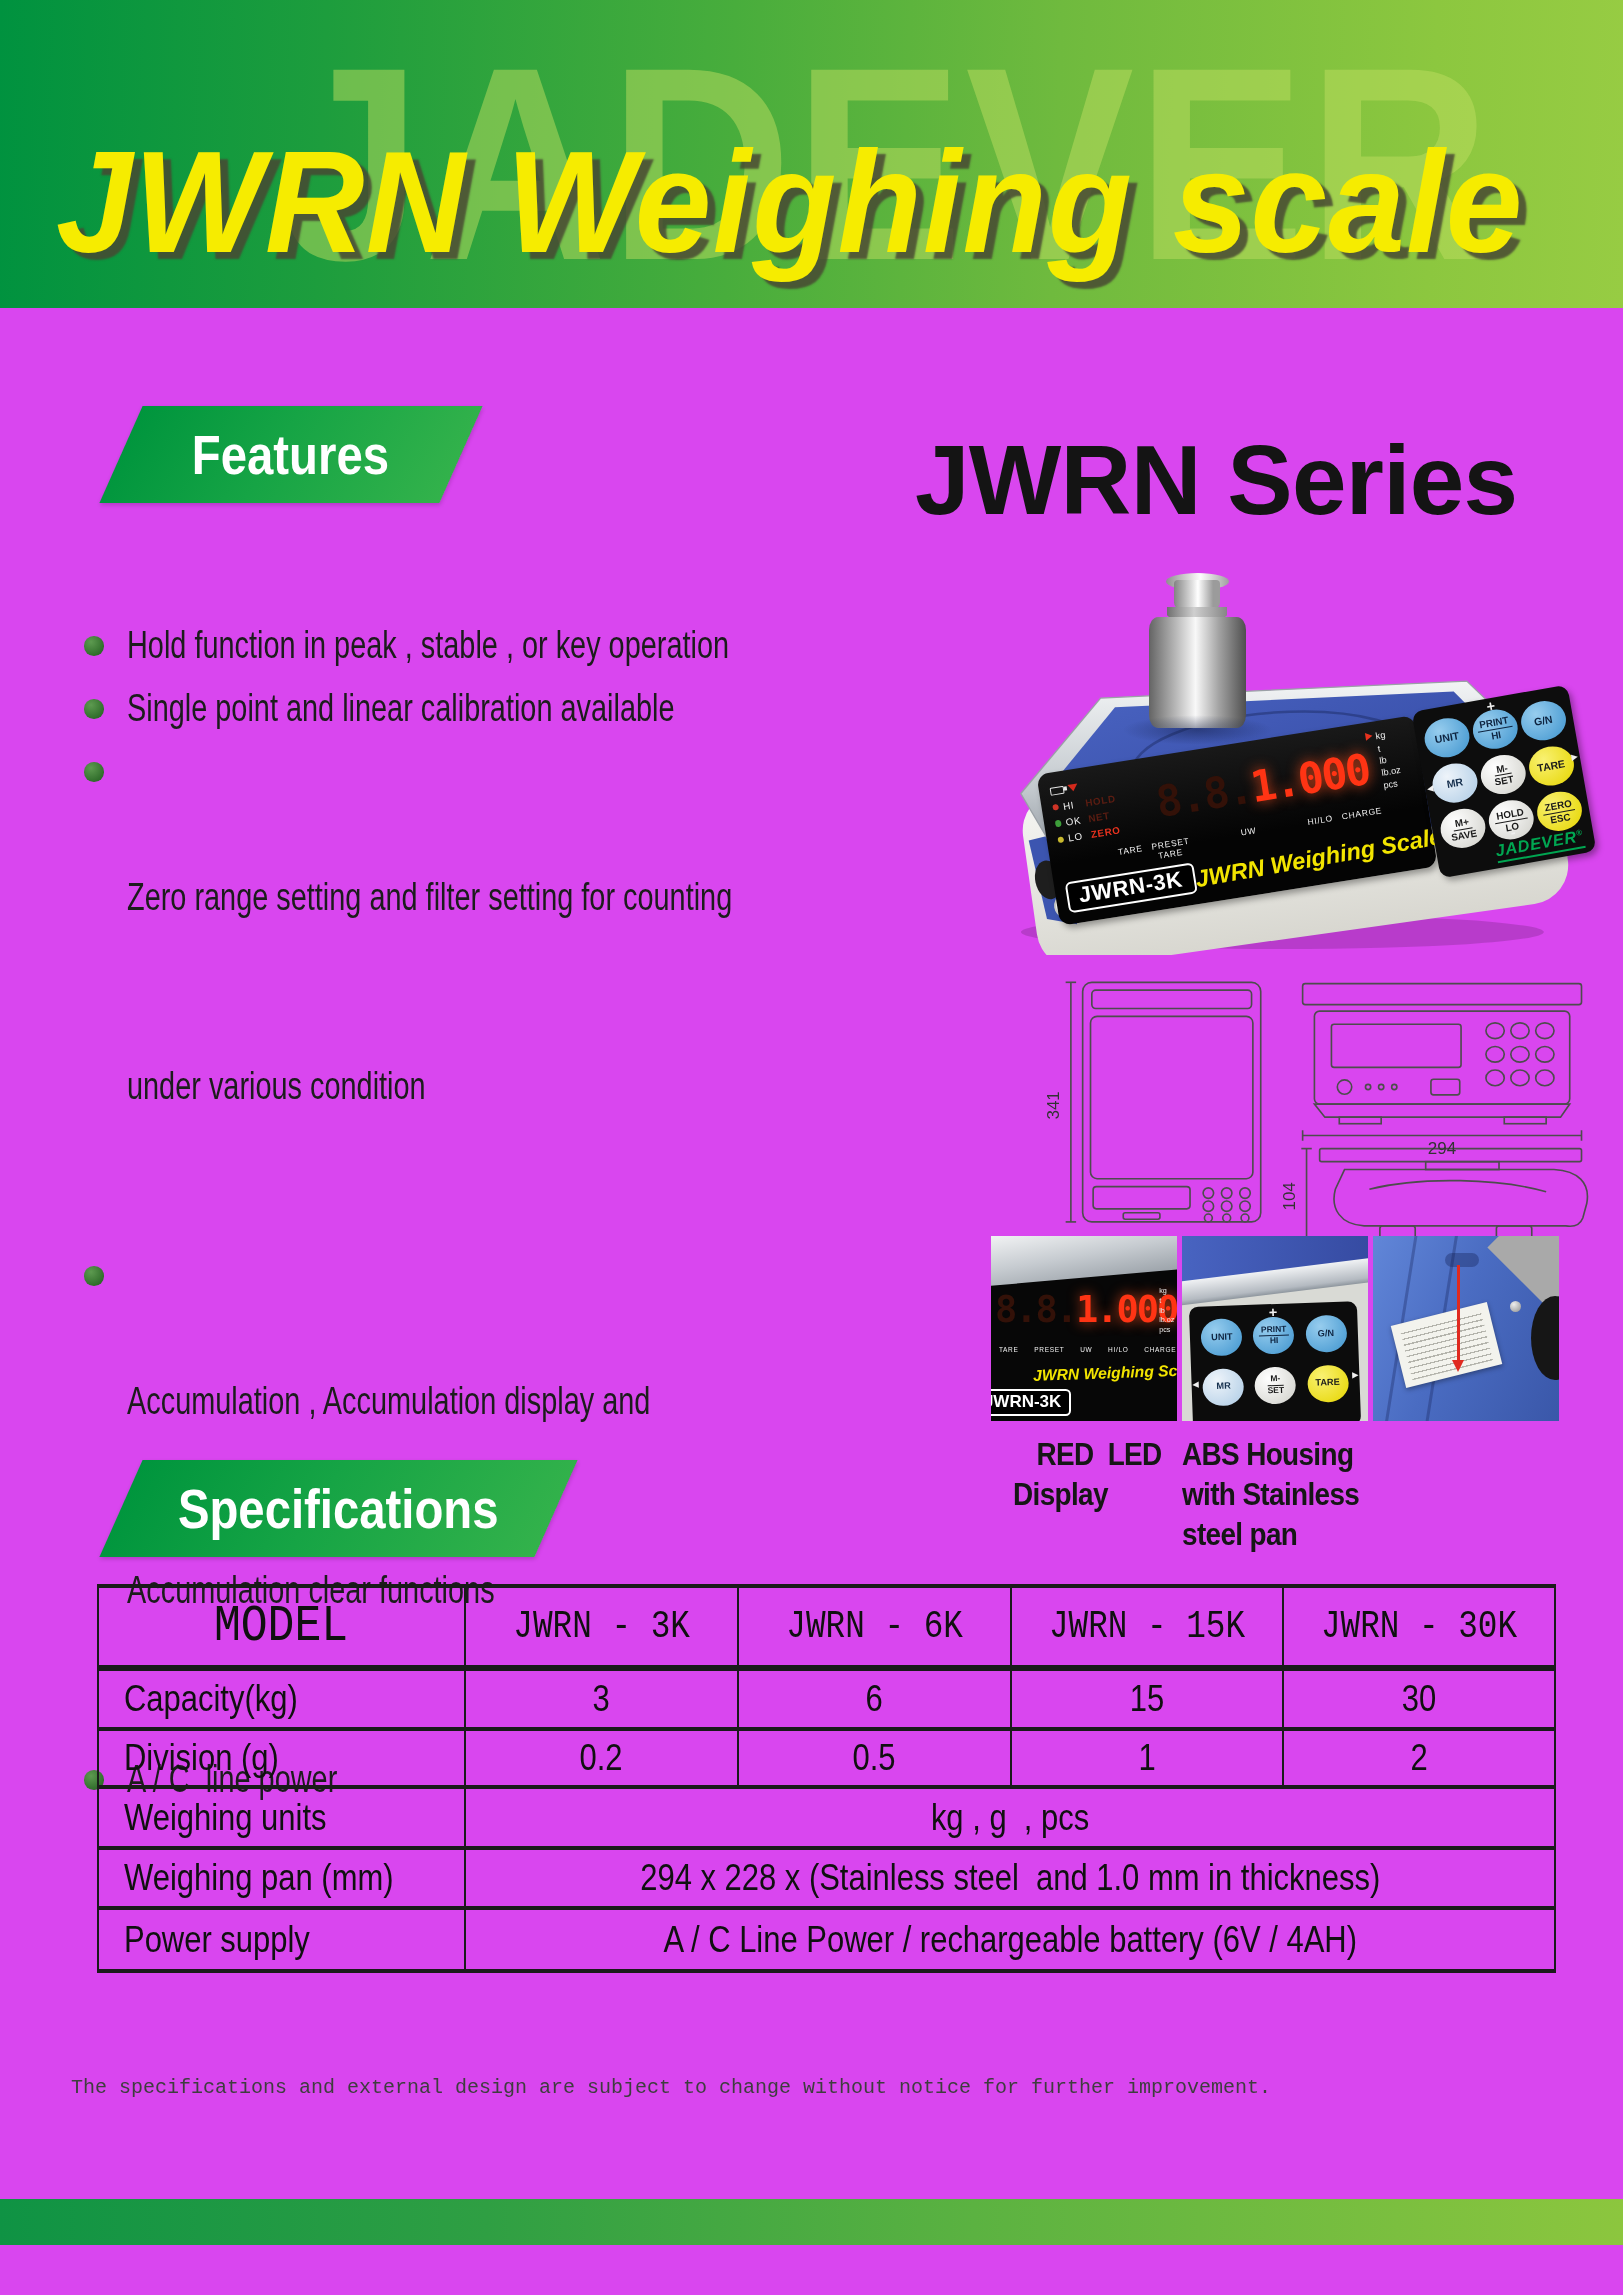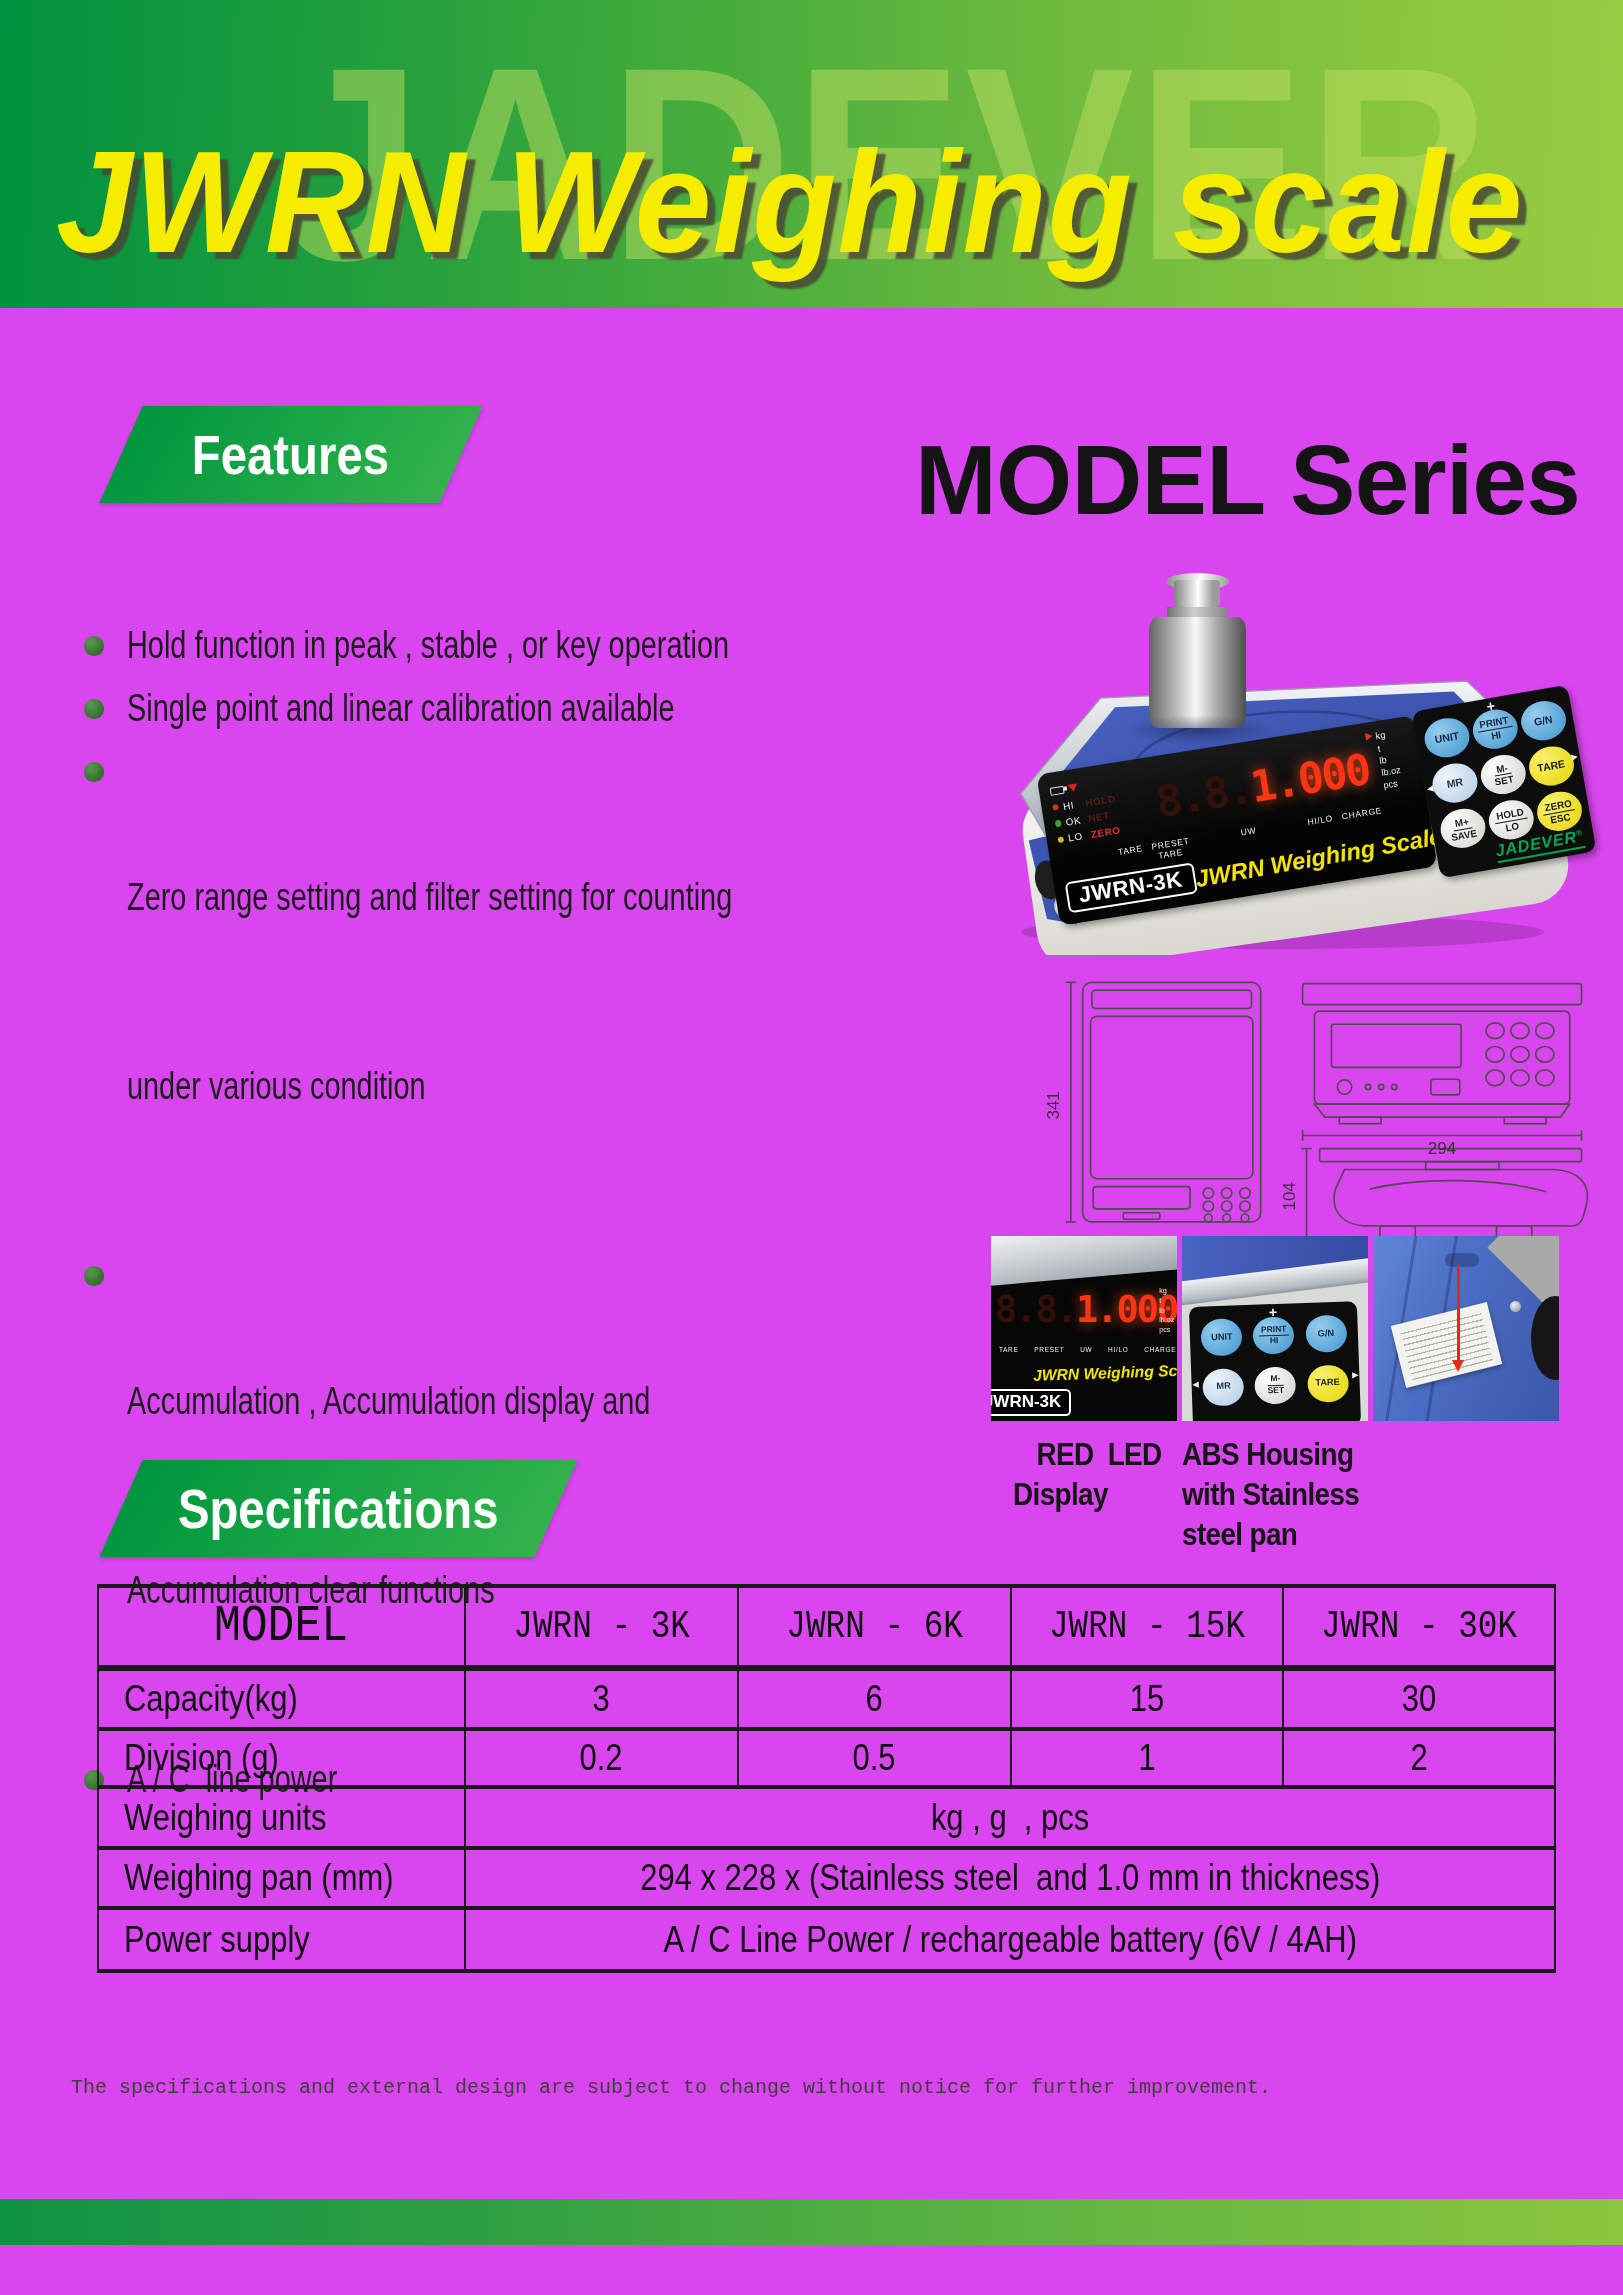--- a/index.html
+++ b/index.html
@@ -184,21 +184,21 @@
 
   <div class="banner">
     <div class="watermark">JADEVER</div>
     <div class="main-title">JWRN Weighing scale</div>
   </div>
 
   <div class="sec-badge badge-features">
     <span class="lbl">Features</span>
   </div>
 
-  <div class="series-title">MODEL Series</div>
+  <div class="series-title">JWRN Series</div>
 
   <ul class="features-list">
     <li class="feature-item">
       <span class="bullet"></span>
       <div class="ftext"><div>Hold function in peak , stable , or key operation</div></div>
     </li>
     <li class="feature-item">
       <span class="bullet"></span>
       <div class="ftext"><div>Single point and linear calibration available</div></div>
     </li>

